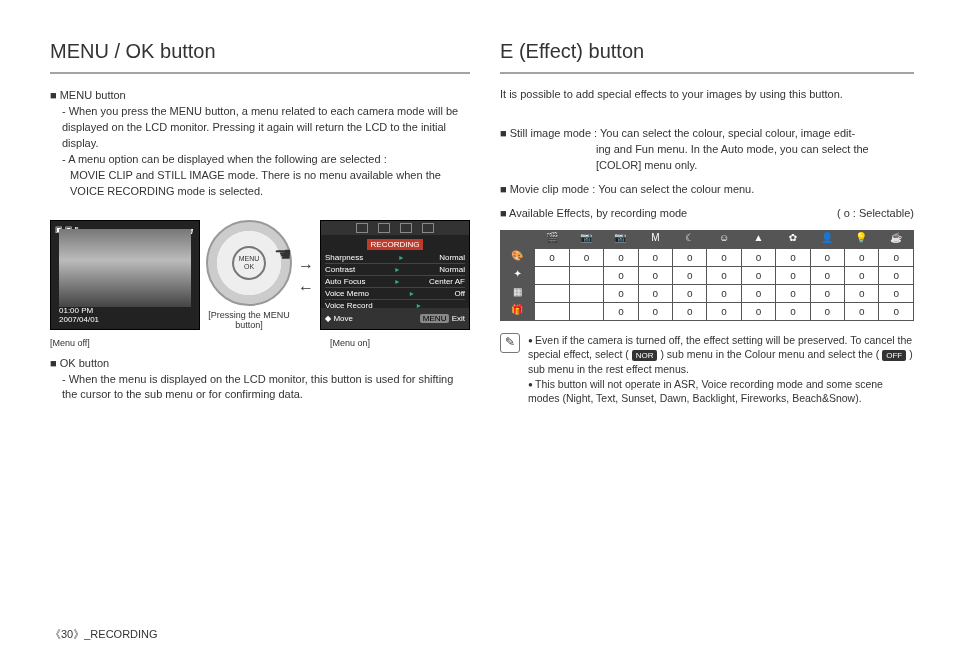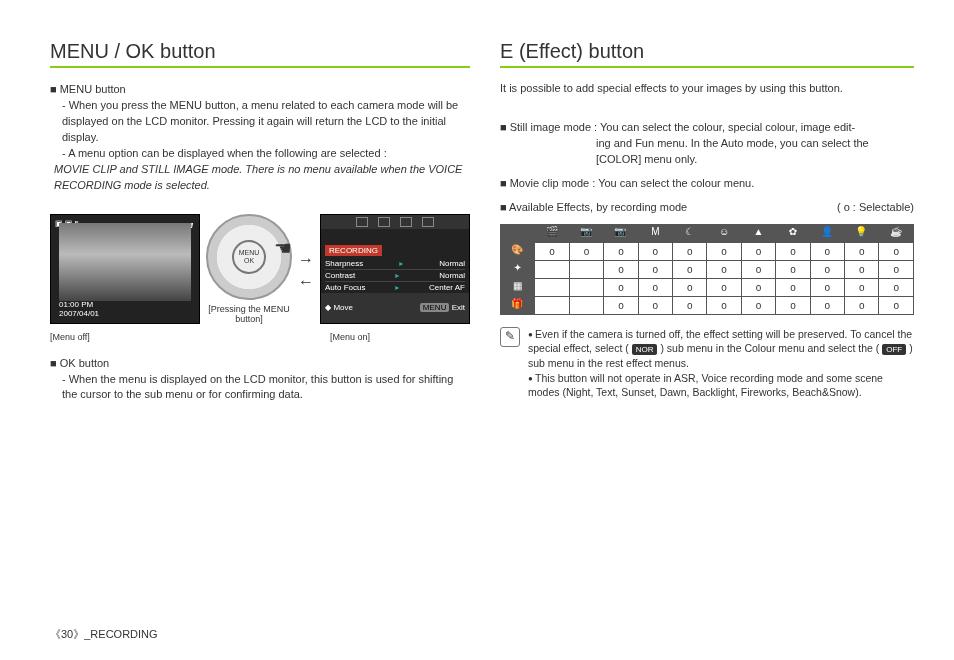--- a/index.html
+++ b/index.html
@@ -1,38 +1,38 @@
 <!DOCTYPE html>
 <html><head>
 <meta charset="utf-8">
 <style>
   * { box-sizing: border-box; margin: 0; padding: 0; }
   html, body { width: 954px; height: 660px; font-family: Arial, Helvetica, sans-serif; color: #333; background:#fff; }
   .page { display: flex; padding: 40px 40px 20px 50px; gap: 30px; height: 610px;}
   .col { flex: 1; }
-  h1 { font-size: 20px; font-weight: normal; border-bottom: 2px solid #84cc16; padding-bottom: 3px; margin-bottom: 14px; }
+  h1 { font-size: 20px; font-weight: normal; border-bottom: 2px solid #a3a3a3; padding-bottom: 9px; margin-bottom: 14px; }
   .para, .sq-line, .dash-line, .note-line { font-size: 11px; line-height: 1.45; }
   .sq-line { margin-top:8px; }
   .sq-line::before { content:"■ "; }
   .dash-line { margin-left: 12px; }
   .dash-line::before { content:"- "; }
-  .cont { margin-left: 4px; font-style: italic; }
+  .cont { margin-left: 20px; }
   .figrow { display:flex; align-items:center; gap:6px; margin: 20px 0 8px; }
   .lcd { width:150px; height:110px; background:#222; border:1px solid #000; position:relative; color:#fff; font-size:8px; }
   .lcd1 .photo { position:absolute; inset:8px 8px 22px 8px; background:linear-gradient(180deg,#777,#bbb 40%,#444); }
   .lcd1 .stamp { position:absolute; bottom:4px; left:8px; font-size:8px; line-height:1.1; }
   .lcd1 .r8 { position:absolute; top:6px; right:6px; font-weight:bold; font-style:italic; }
   .lcd1 .corner { position:absolute; top:4px; left:4px; font-size:8px; }
   .lcd2 .hdr { height:14px; background:#333; display:flex; align-items:center; justify-content:center; gap:10px; }
   .lcd2 .hdr span { width:12px; height:10px; border:1px solid #888; display:inline-block; }
-  .lcd2 .body { padding:16px 4px; }
+  .lcd2 .body { padding:4px 4px;text-align:center; }
   .lcd2 .reclabel { background:#c0392b; color:#fff; font-size:8px; padding:1px 4px; display:inline-block; margin-bottom:2px;}
   .lcd2 .row { display:flex; justify-content:space-between; font-size:8px; padding:1px 0; border-bottom:1px solid #444; }
   .lcd2 .row .arrow { color:#3a9; }
-  .lcd2 .foot { position:absolute; bottom:0; left:0; right:0; background:#333; height:30px; display:flex; align-items:center; justify-content:space-between; padding:4px 4px; font-size:8px;}
+  .lcd2 .foot { position:absolute; bottom:0; left:0; right:0; background:#333; height:21px; display:flex; align-items:center; justify-content:space-between; padding:4px 4px; font-size:8px;}
   .lcd2 .foot .btn { background:#888; color:#000; padding:0 3px; border-radius:2px; }
   .dial { width:86px; height:86px; border-radius:50%; border:2px solid #999; position:relative; background:radial-gradient(circle,#eee 55%,#ccc 56%); display:flex; align-items:center; justify-content:center;}
   .dial .center { width:34px; height:34px; border:2px solid #777; border-radius:50%; font-size:7px; text-align:center; line-height:1.1; display:flex; align-items:center; justify-content:center; flex-direction:column;}
   .dial .hand { position:absolute; right:-2px; top:20px; font-size:20px; }
   .captions { display:flex; justify-content:space-between; font-size:9px; margin-top:4px; }
   .captions span{ flex:1; text-align:left;}
   .arrows { display:flex; flex-direction:column; gap:4px; font-size:16px; }
 
   .right-intro { font-size:11px; margin-bottom:26px; }
   .indent { margin-left: 96px; display:block; }
@@ -135,21 +135,21 @@
           </div>
         </div>
       </div>
     </div>
     <div class="captions">
       <span>[Menu off]</span>
       <span></span>
       <span>[Menu on]</span>
     </div>
 
-    <div class="sq-line" style="margin-top:14px">OK button</div>
+    <div class="sq-line" style="margin-top:8px">OK button</div>
     <div class="dash-line">When the menu is displayed on the LCD monitor, this button is used for shifting the cursor to the sub menu or for confirming data.</div>
   </div>
 
   <div class="col">
     <h1>E (Effect) button</h1>
     <div class="right-intro">It is possible to add special effects to your images by using this button.</div>
 
     <div class="sq-line">Still image mode : You can select the colour, special colour, image edit-</div>
     <div class="para indent">ing and Fun menu. In the Auto mode, you can  select the [COLOR] menu only.</div>
     <div class="sq-line">Movie clip mode : You can select the colour menu.</div>

